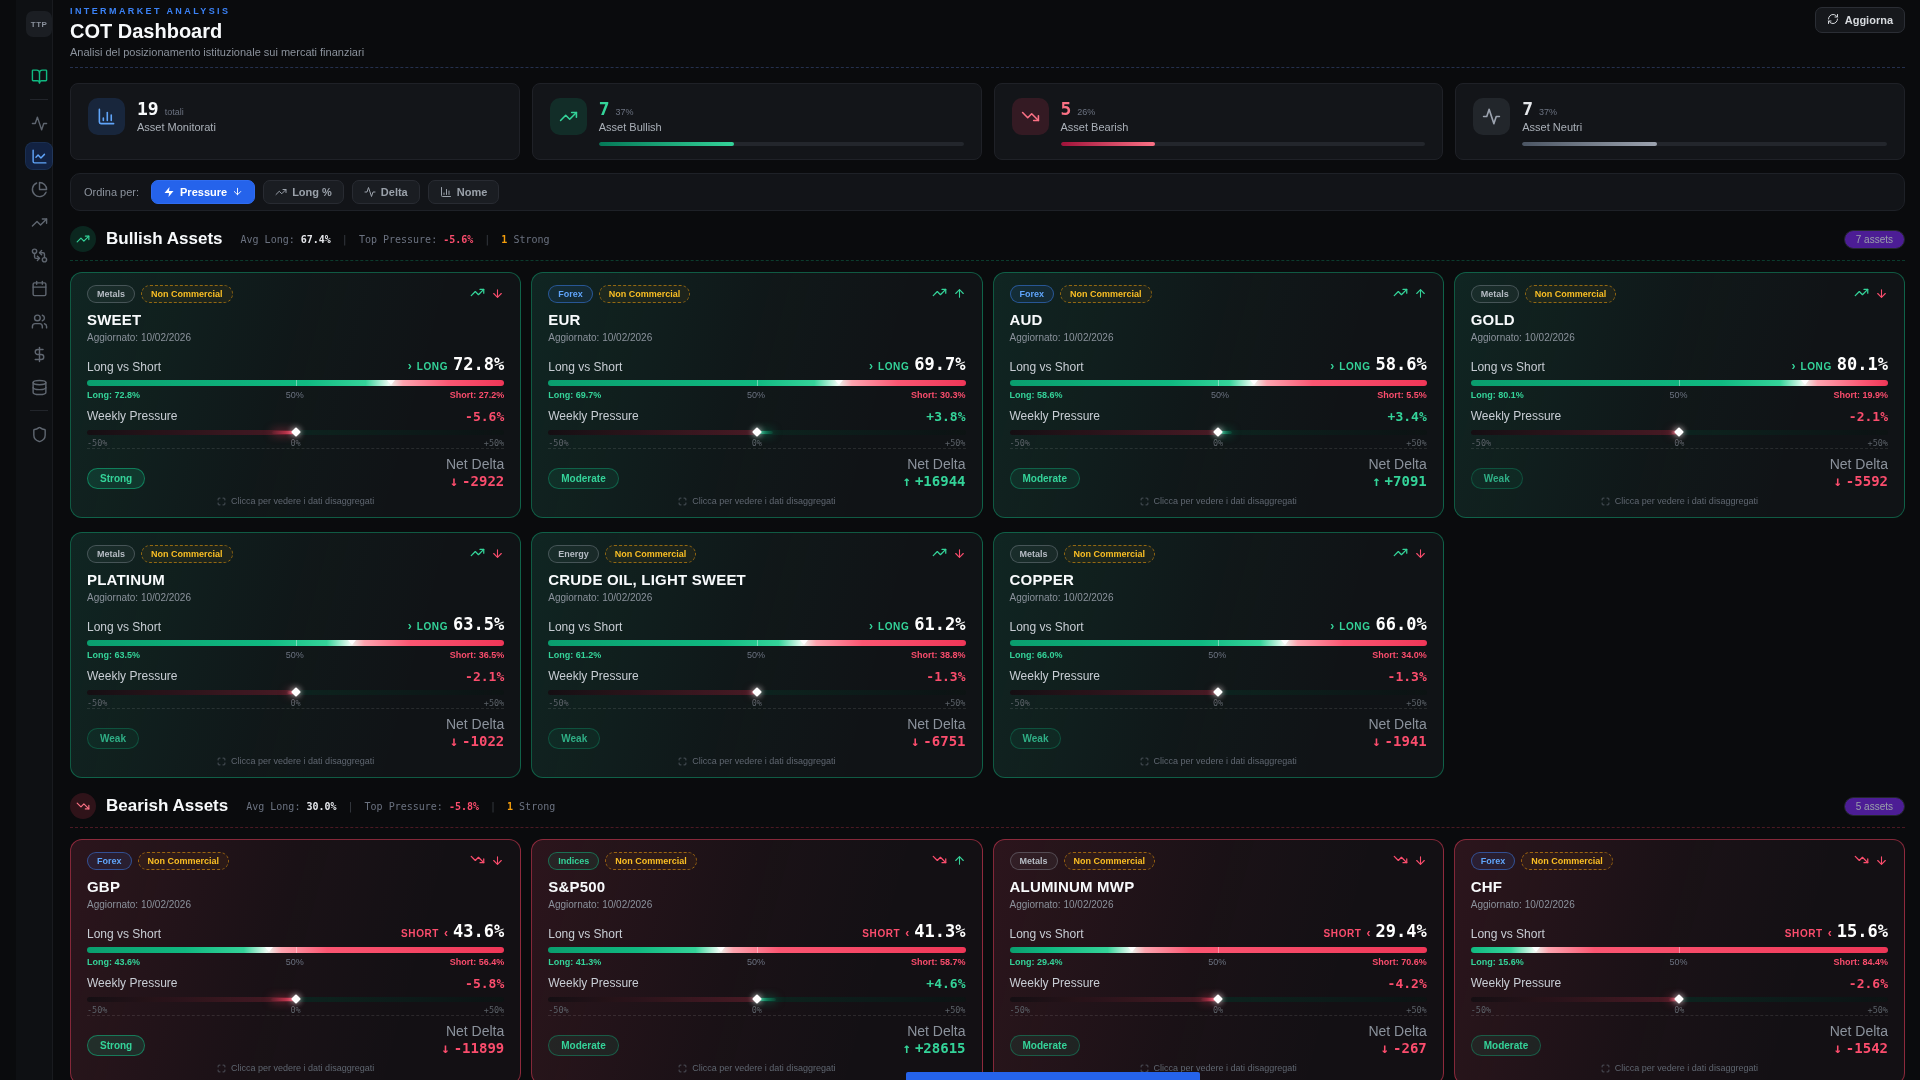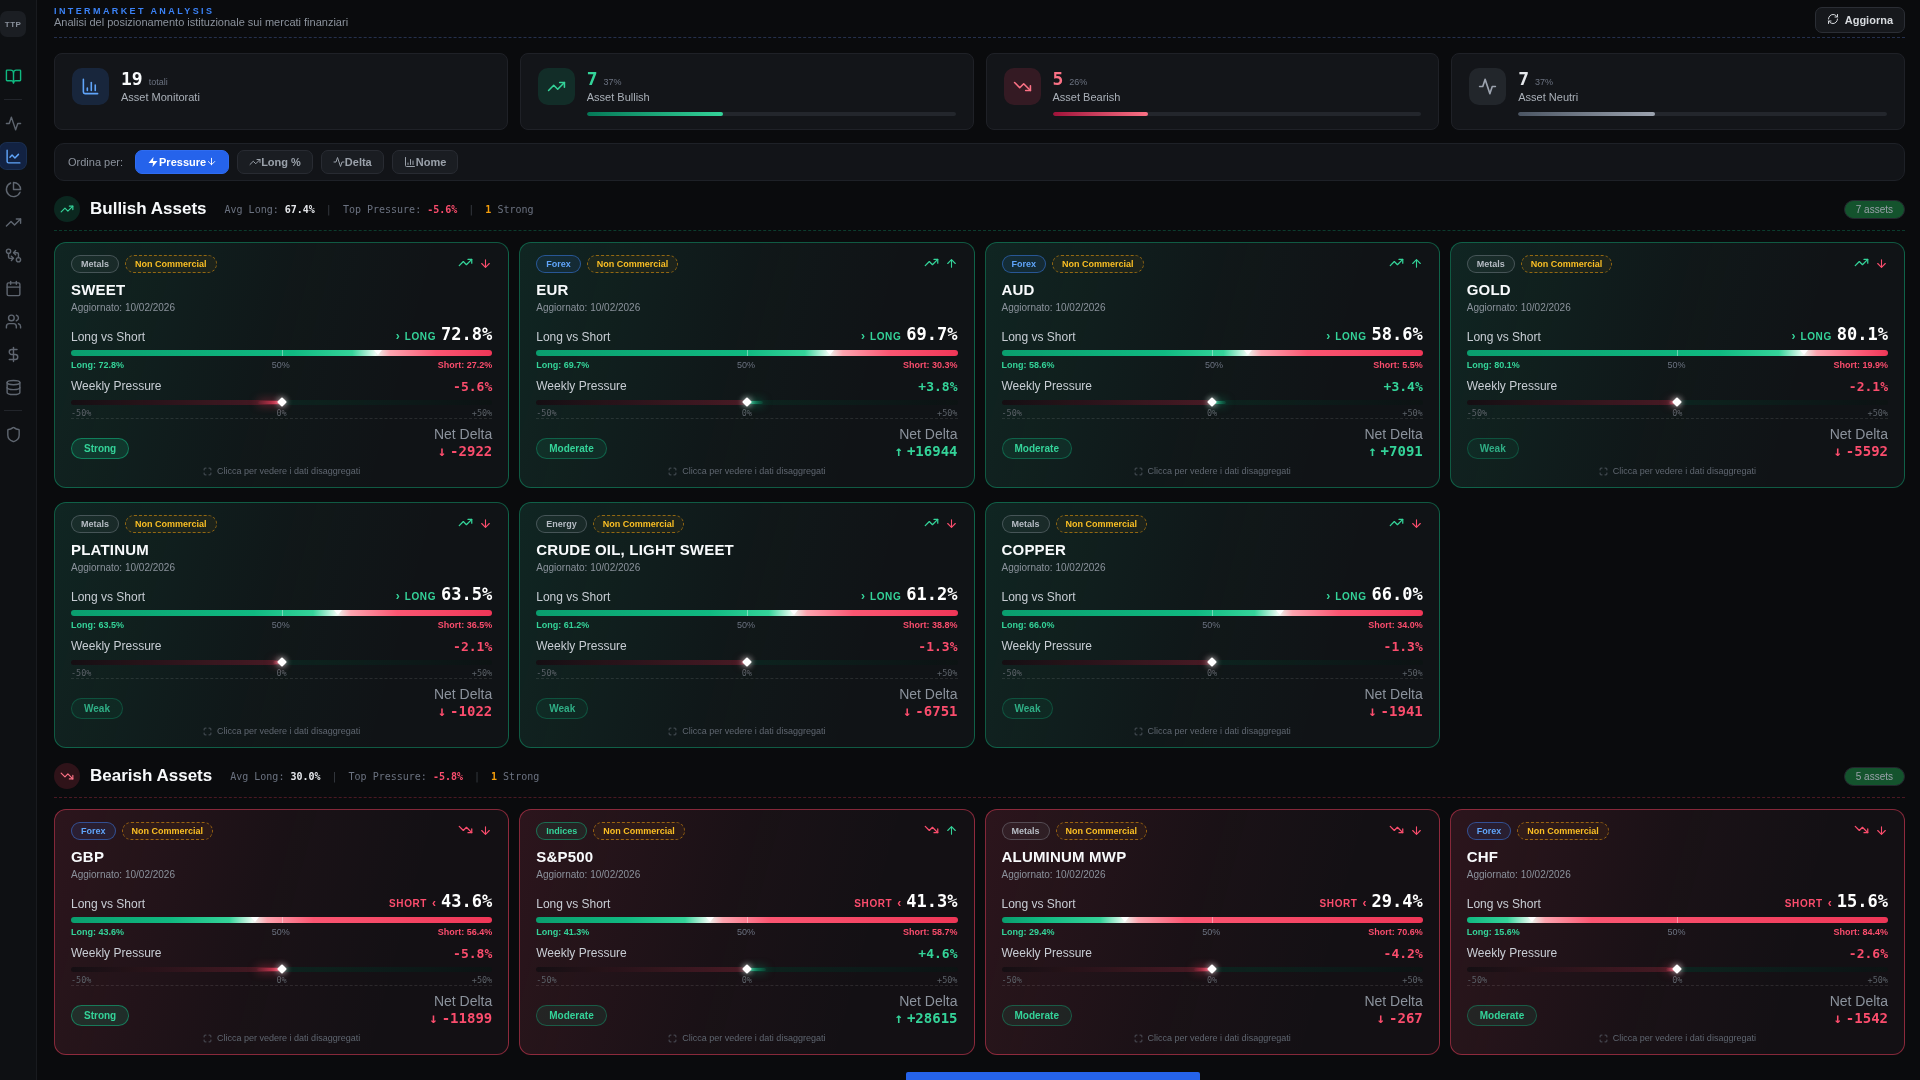--- a/index.html
+++ b/index.html
@@ -6,21 +6,21 @@
   html,body { width:1920px; height:1080px; }
   body {
     background:#0a0b0d; color:#e5e7eb;
     font-family:"Liberation Sans", sans-serif;
     display:flex; overflow:hidden; position:relative;
   }
   .mono { font-family:"DejaVu Sans Mono", monospace; }
 
   
   .sidebar { width:37px; flex-shrink:0; background:#0e1013; border-right:1px solid #191b1f;
-    display:flex; flex-direction:column; align-items:flex-start; padding-top:11px; }
+    display:flex; flex-direction:column; align-items:flex-end; padding-top:11px;margin-left:16px; }
   .logo { width:26px; height:26px; border-radius:7px; background:#1b1e23; color:#8a919c;
     font-size:8px; font-weight:700; display:flex; align-items:center; justify-content:center;
     letter-spacing:.4px; margin-bottom:26px; cursor:pointer; }
   .nav { display:flex; flex-direction:column; align-items:center; gap:7px; }
   .nav-item { width:26px; height:26px; border-radius:7px; display:flex; align-items:center;
     justify-content:center; color:#5f6670; cursor:pointer; }
   .nav-item.green { color:#10b981; }
   .nav-item.active { background:rgba(37,99,235,.22); color:#60a5fa; box-shadow:0 0 0 1px rgba(59,130,246,.28); }
   .nav-divider { width:18px; height:1px; background:#22252b; margin:3px 0; }
 
@@ -55,40 +55,40 @@
   .stat-fill { height:100%; border-radius:2px; }
   .stat-fill.green { background:linear-gradient(90deg,#047857,#34d399); }
   .stat-fill.red   { background:linear-gradient(90deg,#9f1239,#fb7185); }
   .stat-fill.gray  { background:linear-gradient(90deg,#4b5563,#9ca3af); }
 
   
   .sort-bar { margin-top:13px; background:#121418; border:1px solid #1e2127; border-radius:10px;
     padding:6px 13px; display:flex; align-items:center; gap:12px; }
   .sort-label { font-size:11px; color:#8b929c; }
   .sort-options { display:flex; gap:8px; }
-  .sort-btn { display:flex; align-items:flex-start; font-size:11px; font-weight:600;
+  .sort-btn { display:flex; align-items:flex-start; gap:5px; font-size:11px; font-weight:600;
     color:#9aa1aa; background:#1a1d22; border:1px solid #282b32; border-radius:7px;
     padding:5px 11px; cursor:pointer; font-family:inherit; }
   .sort-btn.active { background:#2563eb; border-color:#2f6cf0; color:#fff; }
 
   
   .section { margin-top:15px; }
   .section-header { display:flex; align-items:center; gap:10px; padding-bottom:8px;
     border-bottom:1px dashed rgba(110,120,135,.22); }
   .section.bullish .section-header { border-bottom-color:rgba(16,185,129,.28); }
   .section.bearish .section-header { border-bottom-color:rgba(244,63,94,.28); }
   .section-icon { width:26px; height:26px; border-radius:50%; display:flex; align-items:center; justify-content:center; }
   .bullish .section-icon { background:rgba(16,185,129,.16); color:#34d399; }
   .bearish .section-icon { background:rgba(244,63,94,.16); color:#fb7185; }
   .section-title { font-size:17px; font-weight:700; color:#f8fafc; }
   .section-stats { font-family:"DejaVu Sans Mono",monospace; font-size:10px; color:#6b7280;
     display:flex; gap:11px; align-items:center; margin-left:8px; }
   .sv-white { color:#e5e7eb; font-weight:700; } .sv-red { color:#fb4d6d; font-weight:700; }
   .sv-amber { color:#f59e0b; font-weight:700; } .sv-sep { color:#3b3f46; }
-  .section-count { margin-left:auto; font-size:10px; color:#9aa1aa; background:#14532d;
+  .section-count { margin-left:auto; font-size:10px; color:#9aa1aa; background:#4c1d95;
     border:1px solid #24272e; border-radius:999px; padding:3px 11px; }
 
   .asset-grid { display:grid; grid-template-columns:repeat(4,1fr); gap:14px 10px; margin-top:11px; }
 
   
   .asset-card { border-radius:12px; padding:12px 16px 9px; height:246px; display:flex;
     flex-direction:column; cursor:pointer; overflow:hidden; }
   .asset-card.bullish { background:linear-gradient(105deg, rgba(16,185,129,.11), rgba(16,185,129,.03) 45%, rgba(16,24,20,0) 75%), #101316;
     border:1px solid rgba(16,185,129,.42); }
   .asset-card.bearish { background:linear-gradient(105deg, rgba(244,63,94,.11), rgba(244,63,94,.03) 45%, rgba(24,16,18,0) 75%), #131014;
@@ -235,20 +235,21 @@
         <svg class="" width="17" height="17" viewBox="0 0 24 24" fill="none" stroke="currentColor" stroke-width="2" stroke-linecap="round" stroke-linejoin="round">
           <path d="M20 13c0 5-3.5 7.5-7.66 8.95a1 1 0 0 1-.67-.01C7.5 20.5 4 18 4 13V6a1 1 0 0 1 1-1c2 0 4.5-1.2 6.24-2.72a1 1 0 0 1 1.52 0C14.51 3.81 17 5 19 5a1 1 0 0 1 1 1z"></path>
         </svg>
       </div>
     </nav>
 </aside>
 
 <main class="main">
   <header class="header">
     <div class="eyebrow">INTERMARKET ANALYSIS</div>
+    <h1 class="title">COT Dashboard</h1>
     <div class="subtitle">Analisi del posizionamento istituzionale sui mercati finanziari</div>
     <button class="refresh-btn">
       <span id="refresh-icon-slot"><svg class="" width="12" height="12" viewBox="0 0 24 24" fill="none" stroke="currentColor" stroke-width="2" stroke-linecap="round" stroke-linejoin="round">
             <path d="M3 12a9 9 0 0 1 9-9 9.75 9.75 0 0 1 6.74 2.74L21 8"></path>
             <path d="M21 3v5h-5"></path>
             <path d="M21 12a9 9 0 0 1-9 9 9.75 9.75 0 0 1-6.74-2.74L3 16"></path>
             <path d="M8 16H3v5"></path>
           </svg></span>
       <span>Aggiorna</span>
     </button>

